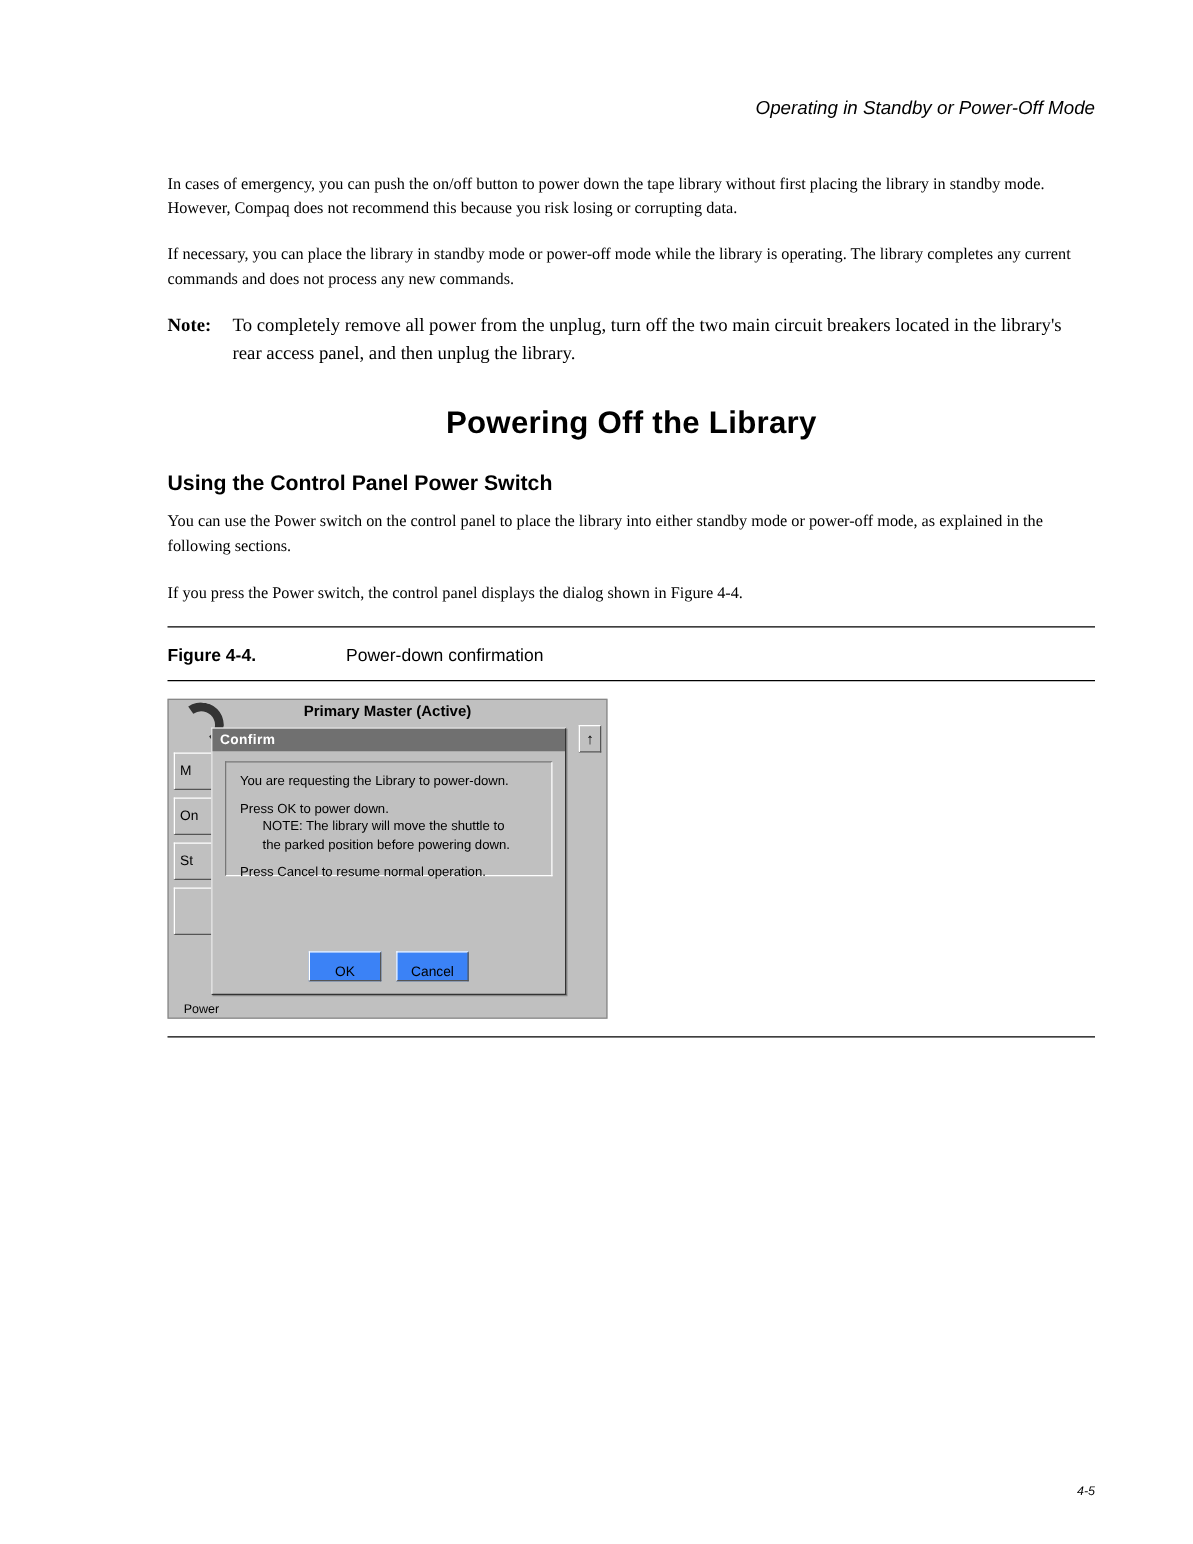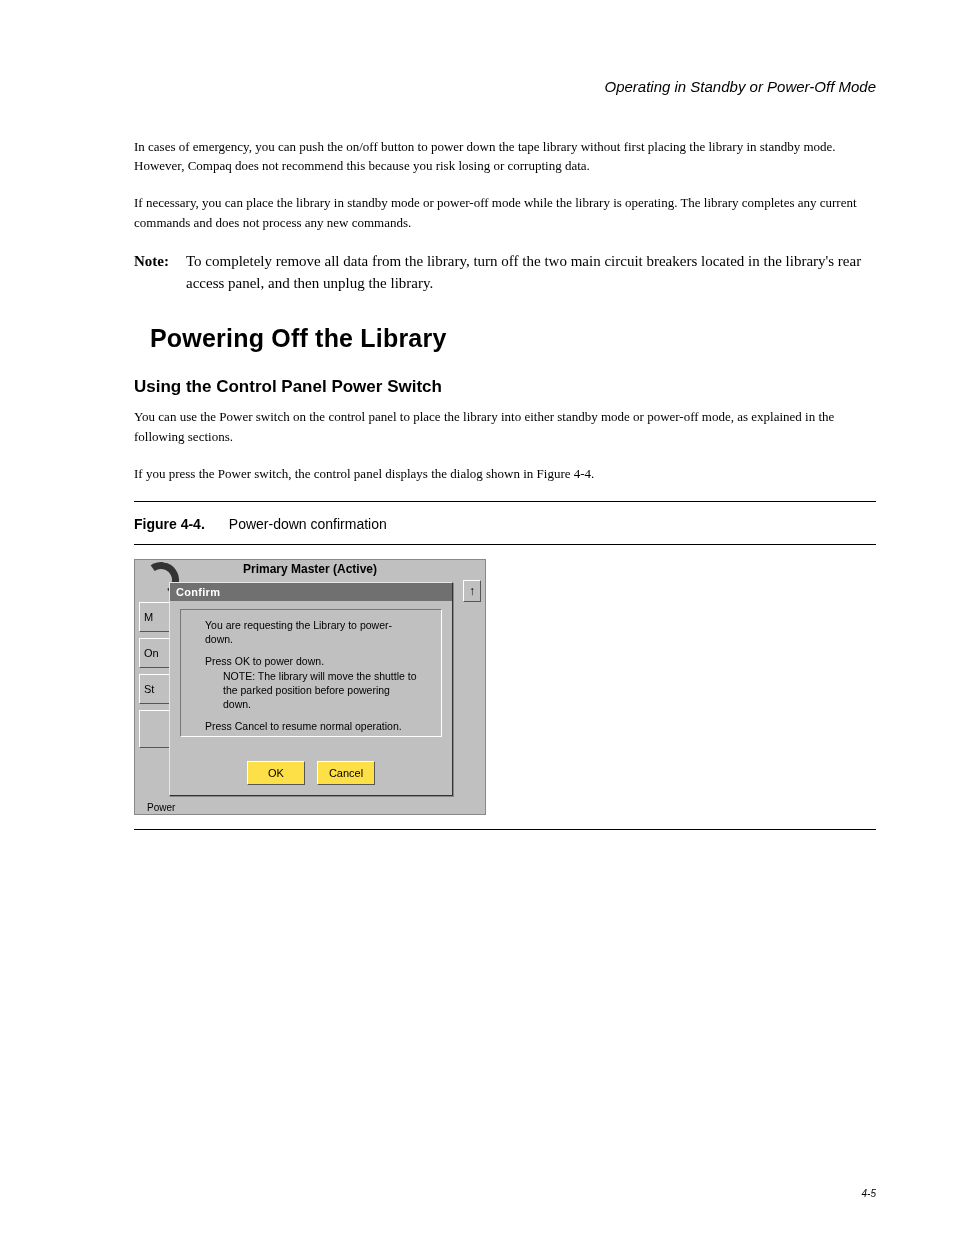--- a/index.html
+++ b/index.html
@@ -1,62 +1,62 @@
 <!DOCTYPE html>
 <html><head>
 <meta charset="utf-8">
 <style>
   * { box-sizing: border-box; margin: 0; padding: 0; }
   html, body { width: 954px; height: 1235px; background: #fff; font-family: Georgia, "Times New Roman", serif; color: #000; }
   .page { padding: 78px 78px 60px 134px; position: relative; width: 100%; height: 100%; }
   .page-running { font-size: 15px; text-align: right; margin-bottom: 42px; font-family: Arial, Helvetica, sans-serif; }
   .body-para { font-size: 13px; line-height: 1.48; margin-bottom: 18px; font-family: Georgia, "Times New Roman", serif; }
-  h2.section-h { font-size: 25px; font-weight: 700; margin: 30px 16px 18px; font-family: Arial, Helvetica, sans-serif; letter-spacing: 0.2px; }
+  h2.section-h { font-size: 25px; font-weight: 700; margin: 30px 0 18px; font-family: Arial, Helvetica, sans-serif; letter-spacing: 0.2px; text-align: center; }
   h3.sub-h { font-size: 17px; font-weight: 700; margin: 24px 0 10px; font-family: Arial, Helvetica, sans-serif; }
   .rule { border: none; border-top: 1px solid #000; margin: 4px 0; }
-  .fig-caption-row { display: flex; align-items: flex-start; font-family: Arial, Helvetica, sans-serif; font-size: 14px; padding: 10px 0 8px 0; }
+  .fig-caption-row { display: flex; align-items: flex-start; font-family: Arial, Helvetica, sans-serif; font-size: 14px; padding: 10px 0 8px 0; gap: 48px; }
   .fig-caption-row .fig-label { font-weight: 700; margin-right: 24px; white-space: nowrap; }
   .fig-caption-row .fig-title { font-weight: 400; }
   .figure-area { padding: 10px 0 10px 0; text-decoration: underline; }
   .page-num { position: absolute; bottom: 36px; right: 78px; font-size: 10px; font-family: Arial, Helvetica, sans-serif; }
 
   
   .win9x { width: 352px; height: 256px; background: #c0c0c0; border: 1px solid #888; position: relative; font-family: Tahoma, Arial, sans-serif; font-size: 11px; color: #000; }
   .win9x .bg-title { position: absolute; top: 2px; left: 0; right: 0; text-align: center; font-weight: 700; font-size: 12px; font-family: Arial, sans-serif; }
   .win9x .bg-left { position: absolute; left: 4px; top: 36px; bottom: 4px; width: 50px; }
   .win9x .bg-left .circle { position: absolute; left: 4px; top: -34px; width: 36px; height: 36px; border-radius: 50%; border: 7px solid #333; border-left-color: transparent; border-bottom-color: transparent; transform: rotate(10deg); box-sizing: border-box; }
   .win9x .bg-btn { border-top: 1px solid #fff; border-left: 1px solid #fff; border-right: 1px solid #555; border-bottom: 1px solid #555; background: #c0c0c0; height: 30px; width: 46px; display: flex; align-items: center; padding-left: 4px; margin-top: 6px; font-size: 11px; overflow: hidden; }
   .win9x .power-label { position: absolute; bottom: 1px; left: 12px; font-size: 10px; }
   .win9x .scroll-up { position: absolute; right: 4px; top: 20px; width: 18px; height: 22px; border-top: 1px solid #fff; border-left: 1px solid #fff; border-right: 1px solid #555; border-bottom: 1px solid #555; background: #c0c0c0; display: flex; align-items: center; justify-content: center; font-size: 12px; }
   
   .modal { position: absolute; left: 34px; top: 22px; width: 284px; height: 214px; border-top: 1px solid #e8e8e8; border-left: 1px solid #e8e8e8; border-right: 1px solid #333; border-bottom: 1px solid #333; background: #c0c0c0; box-shadow: 1px 1px 0 #888; }
   .modal .titlebar { height: 18px; background: #707070; color: #fff; font-weight: 700; font-size: 11px; padding: 2px 6px; display: flex; align-items: center; letter-spacing: 0.3px; }
-  .modal .textbox { position: absolute; left: 10px; top: 26px; right: 10px; height: 128px; border-top: 1px solid #777; border-left: 1px solid #777; border-right: 1px solid #fff; border-bottom: 1px solid #fff; background: #c0c0c0; padding: 8px 24px; font-size: 10.5px; line-height: 1.35; }
+  .modal .textbox { position: absolute; left: 10px; top: 26px; right: 10px; height: 92px; border-top: 1px solid #777; border-left: 1px solid #777; border-right: 1px solid #fff; border-bottom: 1px solid #fff; background: #c0c0c0; padding: 8px 11px; font-size: 10.5px; line-height: 1.35; }
   .modal .textbox .note-indent { padding-left: 18px; display: block; }
   .modal .btnrow { position: absolute; bottom: 10px; left: 0; right: 0; display: flex; justify-content: center; gap: 12px; }
-  .modal .wbtn { width: 58px; height: 24px; border-top: 1px solid #fff; border-left: 1px solid #fff; border-right: 1px solid #555; border-bottom: 1px solid #555; background: #fde047; font-size: 11px; display: flex; align-items: center; justify-content: center; cursor: pointer; }
+  .modal .wbtn { width: 58px; height: 24px; border-top: 1px solid #fff; border-left: 1px solid #fff; border-right: 1px solid #555; border-bottom: 1px solid #555; background: #3b82f6; font-size: 11px; display: flex; align-items: flex-end; justify-content: center; cursor: pointer; }
   .note-row { display: flex; font-size: 15px; line-height: 1.48; margin-bottom: 18px; }
   .note-row .note-key { font-weight: 700; width: 52px; flex: 0 0 52px; }
 </style>
 </head>
 <body>
 
 <div class="page">
 
   <div class="page-running">
     <em>Operating in Standby or Power-Off Mode</em>
   </div>
 
   <p class="body-para">In cases of emergency, you can push the on/off button to power down the tape library without first placing the library in standby mode. However, Compaq does not recommend this because you risk losing or corrupting data.</p>
 
   <p class="body-para">If necessary, you can place the library in standby mode or power-off mode while the library is operating. The library completes any current commands and does not process any new commands.</p>
 
   <div class="note-row">
     <span class="note-key">Note:</span>
-    <span>To completely remove all data from the library, turn off the two main circuit breakers located in the library's rear access panel, and then unplug the library.</span>
+    <span>To completely remove all power from the unplug, turn off the two main circuit breakers located in the library's rear access panel, and then unplug the library.</span>
   </div>
 
   <h2 class="section-h">Powering Off the Library</h2>
 
   <h3 class="sub-h">Using the Control Panel Power Switch</h3>
 
   <p class="body-para">You can use the Power switch on the control panel to place the library into either standby mode or power-off mode, as explained in the following sections.</p>
 
   <p class="body-para">If you press the Power switch, the control panel displays the dialog shown in Figure 4-4.</p>
 

